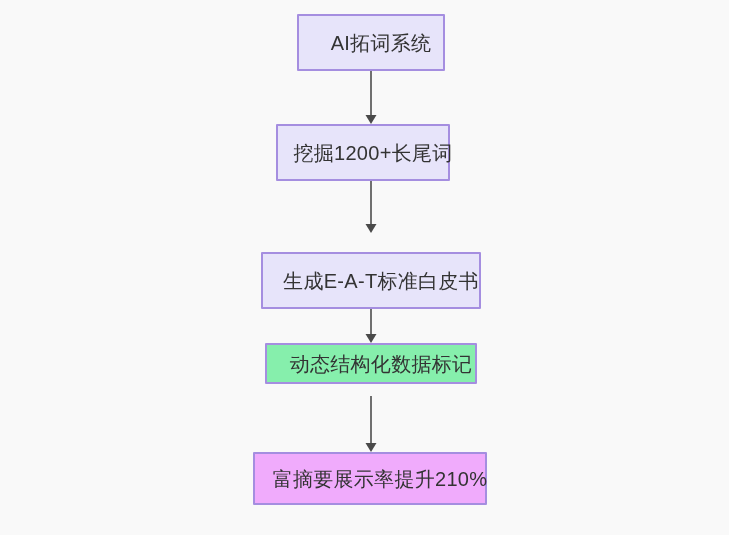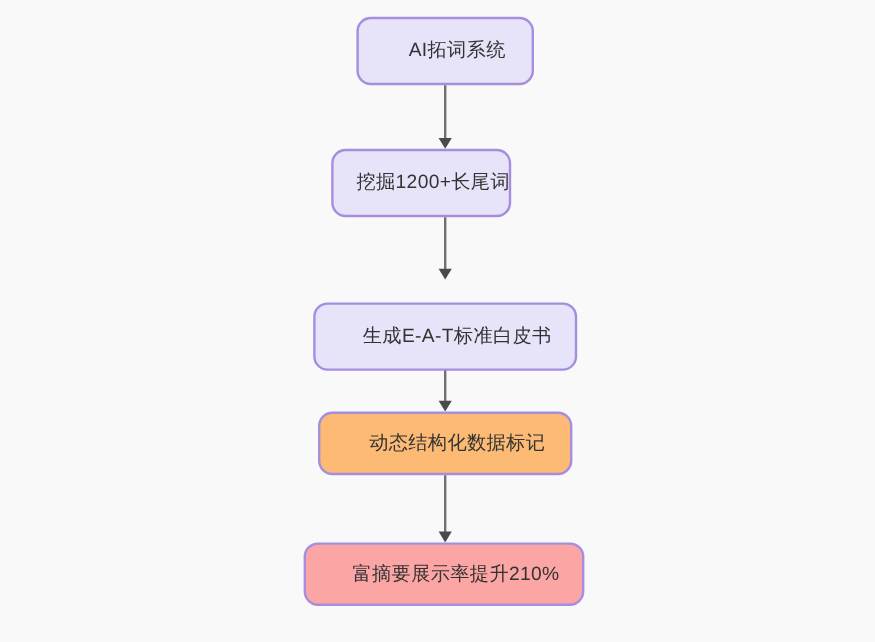--- a/index.html
+++ b/index.html
@@ -16,26 +16,26 @@
   #flowchart {
     position: relative;
     width: 729px;
     height: 535px;
   }
   .node {
     position: absolute;
     box-sizing: border-box;
     background: #e7e4fa;
     border: 2px solid #a58ee0;
-    border-radius: 12px;
+    border-radius: 1px;
     display: flex;
     align-items: center;
     justify-content: center;
     color: #333333;
-    font-size: 16px;
+    font-size: 20px;
     letter-spacing: 0.3px;
     line-height: 1;
     white-space: nowrap;
     user-select: none;
     padding-left: 20px;
   }
   .node-label {
     display: block;
   }
   .edge {
@@ -76,26 +76,26 @@
           <line x1="11" y1="0" x2="11" y2="48" stroke="#707070" stroke-width="2"></line>
           <polygon points="5.5,47 16.5,47 11,56" fill="#4a4a4a"></polygon>
         </svg>
       </div>
     </div>
 
   <div id="node-layer">
       <div class="node" style="left: 297px; top: 14px; width: 148px; height: 57px; background: rgb(231, 228, 250); border-color: rgb(165, 142, 224); color: rgb(51, 51, 51);">
         <span class="node-label">AI拓词系统</span>
       </div>
-      <div class="node" style="left: 276px; top: 124px; width: 150px; height: 57px; background: rgb(231, 228, 250); border-color: rgb(165, 142, 224); color: rgb(51, 51, 51);">
+      <div class="node" style="left: 276px; top: 124px; width: 174px; height: 57px; background: rgb(231, 228, 250); border-color: rgb(165, 142, 224); color: rgb(51, 51, 51);">
         <span class="node-label">挖掘1200+长尾词</span>
       </div>
       <div class="node" style="left: 261px; top: 233px; width: 220px; height: 57px; background: rgb(231, 228, 250); border-color: rgb(165, 142, 224); color: rgb(51, 51, 51); margin-top: 19px;">
         <span class="node-label">生成E-A-T标准白皮书</span>
       </div>
-      <div class="node" style="left: 265px; top: 343px; width: 212px; height: 53px; background: #fdba74; border-color: rgb(165, 142, 224); color: rgb(51, 51, 51);">
+      <div class="node" style="left: 265px; top: 343px; width: 212px; height: 41px; background: #86efac; border-color: rgb(165, 142, 224); color: rgb(51, 51, 51);">
         <span class="node-label">动态结构化数据标记</span>
       </div>
-      <div class="node" style="left: 253px; top: 452px; width: 234px; height: 53px; background: #fca5a5; border-color: rgb(165, 142, 224); color: rgb(51, 51, 51);">
+      <div class="node" style="left: 253px; top: 452px; width: 234px; height: 53px; background: #f0abfc; border-color: rgb(165, 142, 224); color: rgb(51, 51, 51);">
         <span class="node-label">富摘要展示率提升210%</span>
       </div>
     </div>
 </div>
 
 </body></html>

